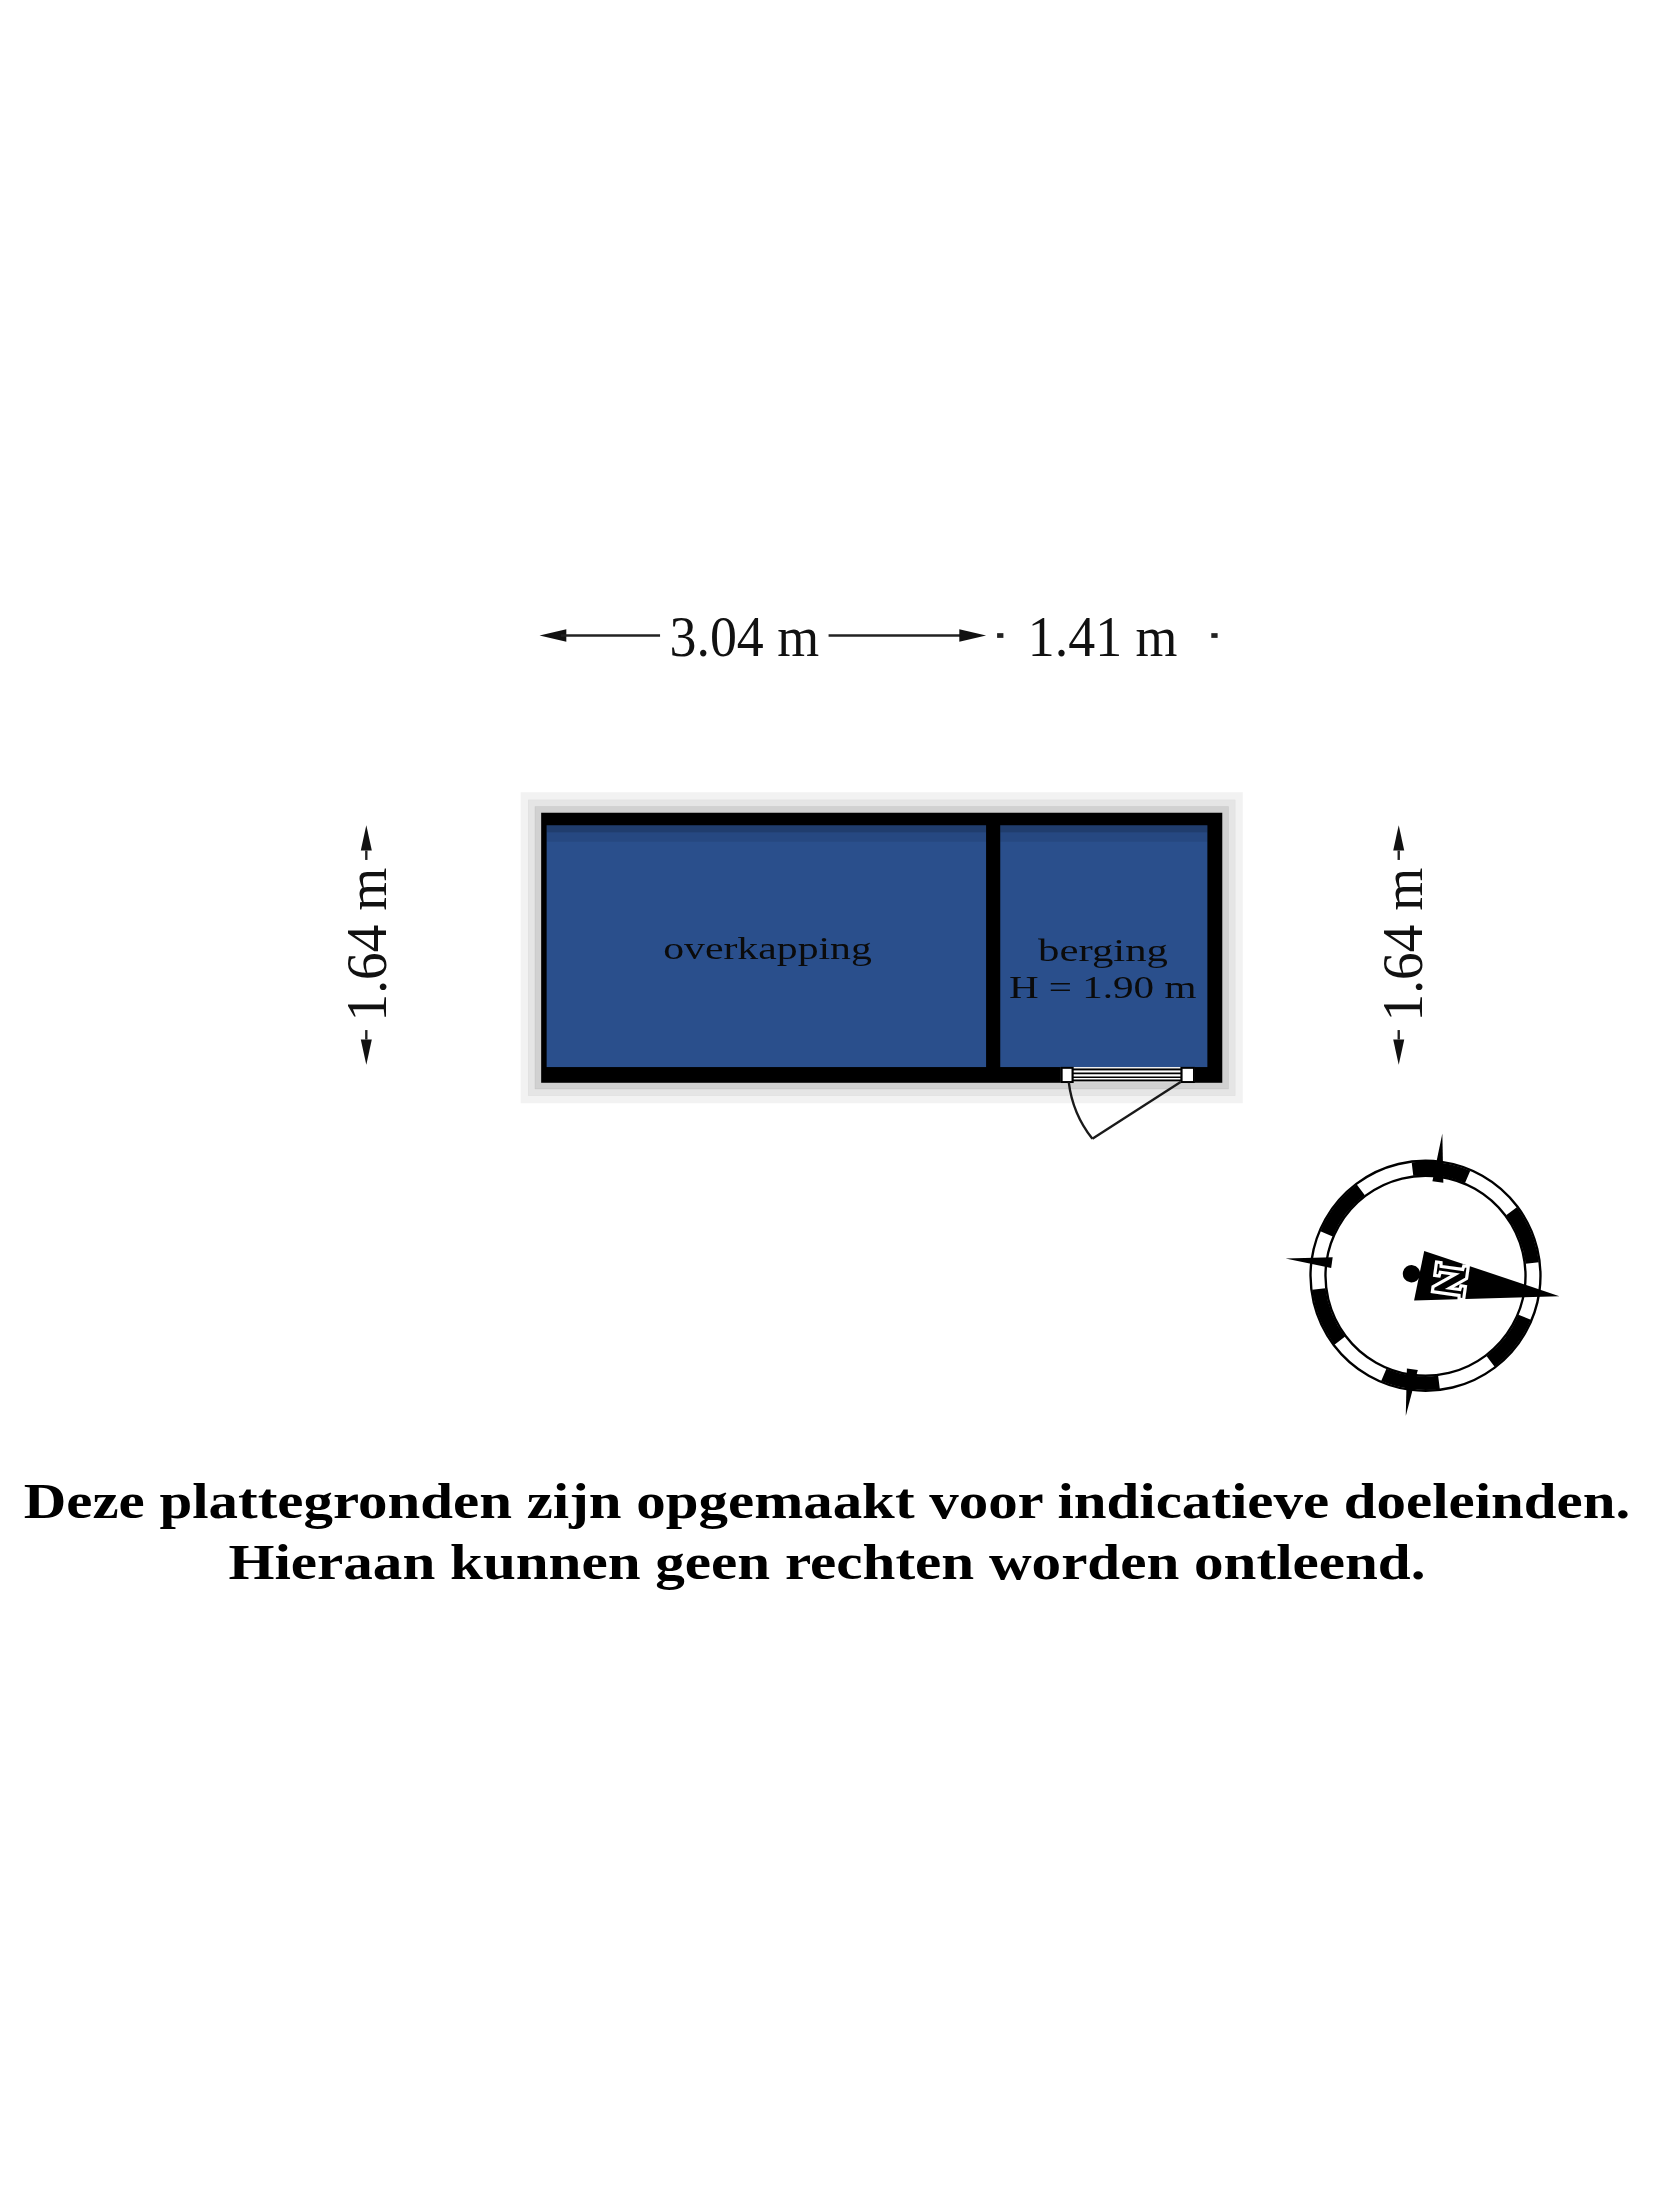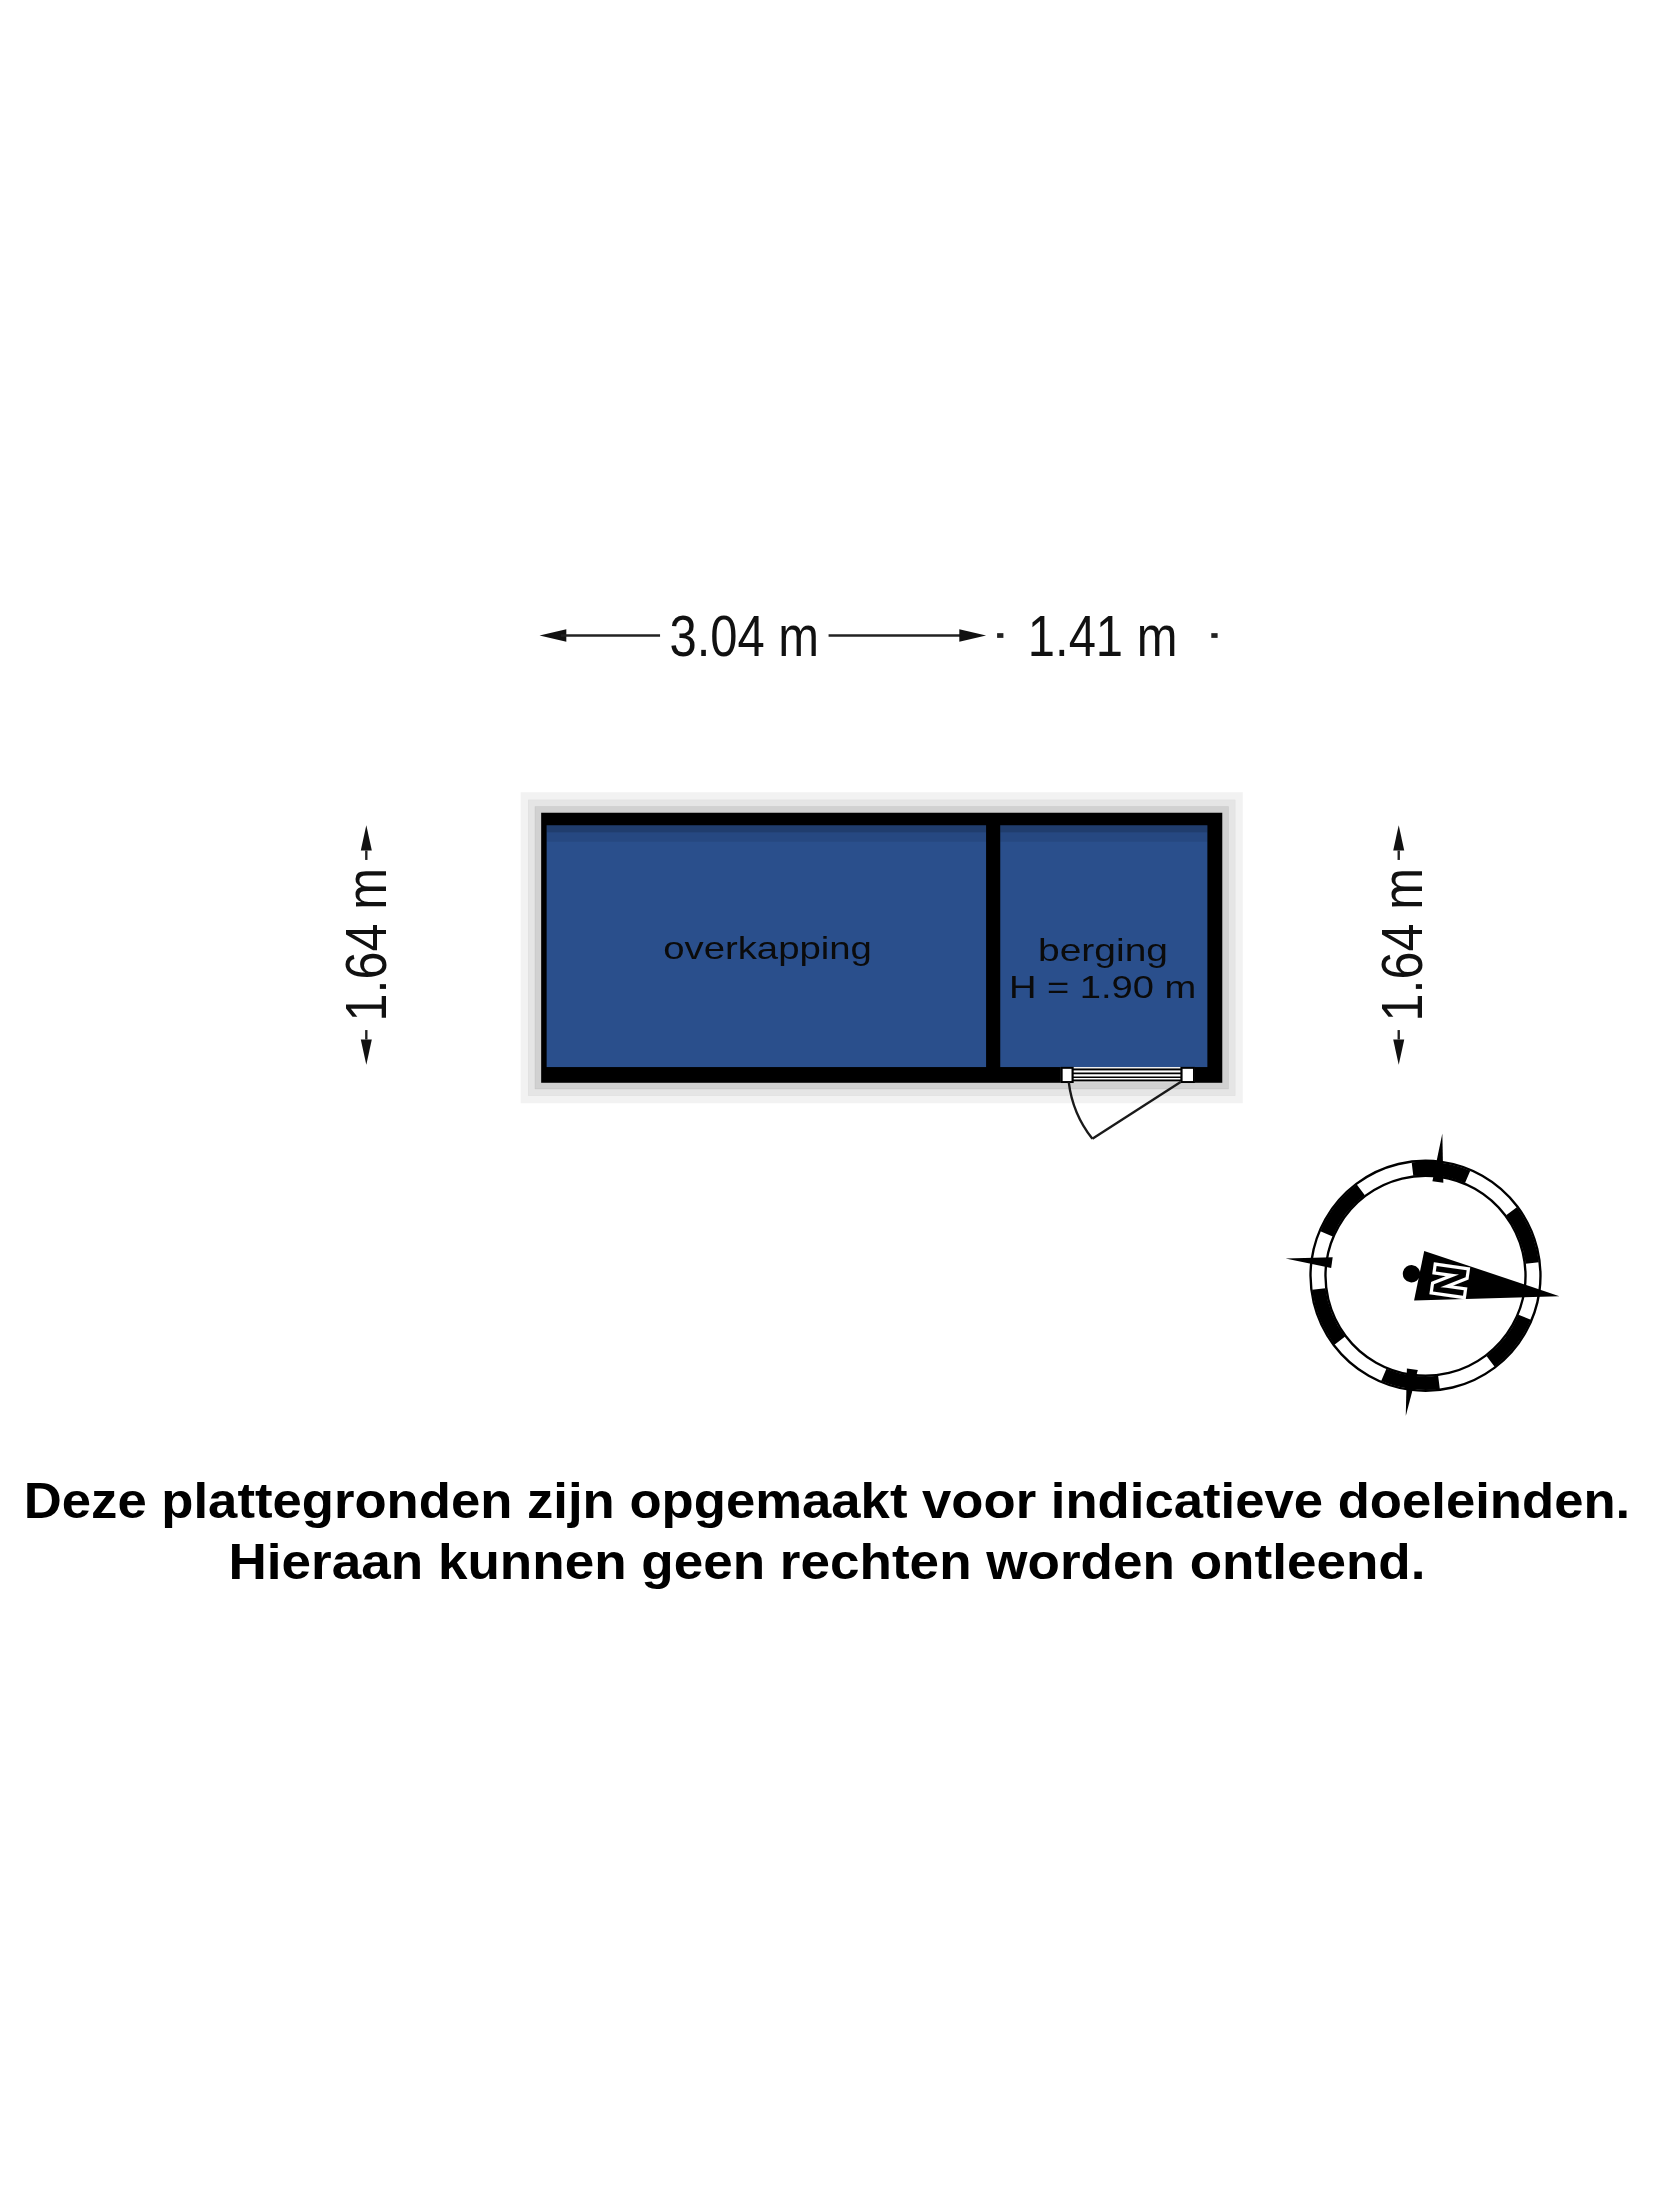--- a/index.html
+++ b/index.html
@@ -1,17 +1,17 @@
 <!DOCTYPE html>
 <html style="font-size:12.6px"><head>
 <meta charset="utf-8">
 <style>
   html,body{margin:0;padding:0;background:#fff;}
   .page{position:relative;width:1654px;height:2205px;background:#ffffff;
-        font-family:Liberation Sans, sans-serif;overflow:hidden;}
+        font-family:Liberation Serif, serif;overflow:hidden;}
   svg{position:absolute;left:0;top:0;}
   .dim-text{font-size:73px;fill:#111;}
   .room-text{font-size:40px;fill:#0b0b0b;}
   .disc-text{font-size:64px;font-weight:bold;fill:#000;}
   .north-text{font-size:56px;font-weight:bold;fill:#000;}
   .thinline{stroke:#222;stroke-width:3;fill:none;}
   .swing{stroke:#1a1a1a;stroke-width:3;fill:none;}
 </style>
 </head>
 <body>

